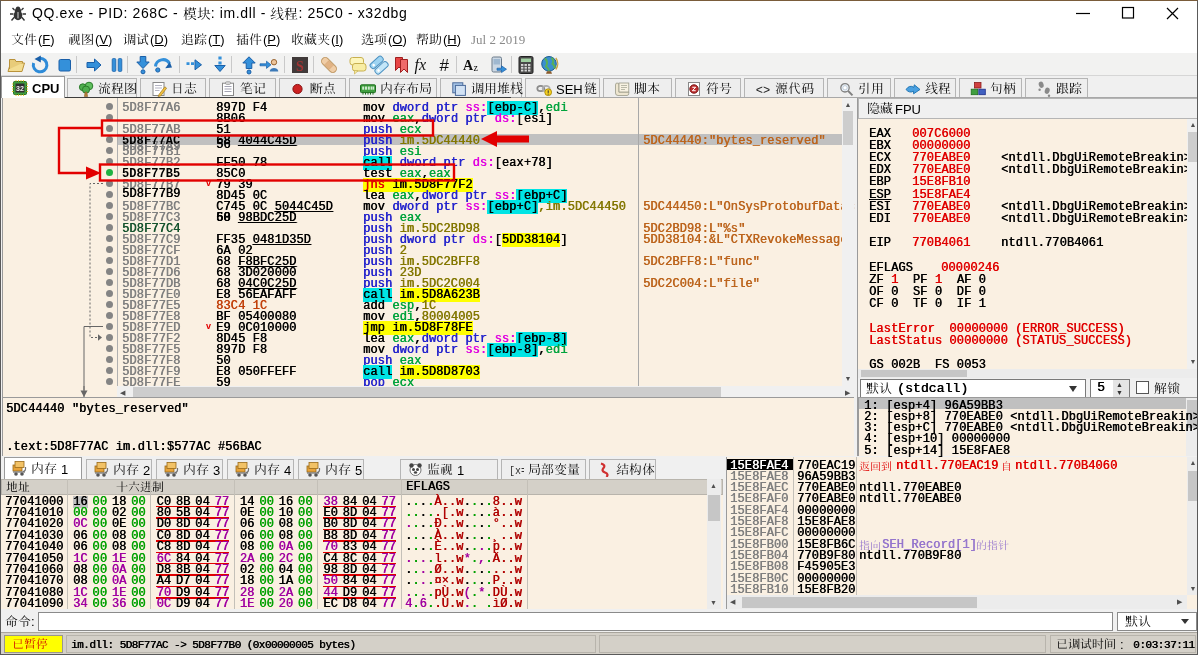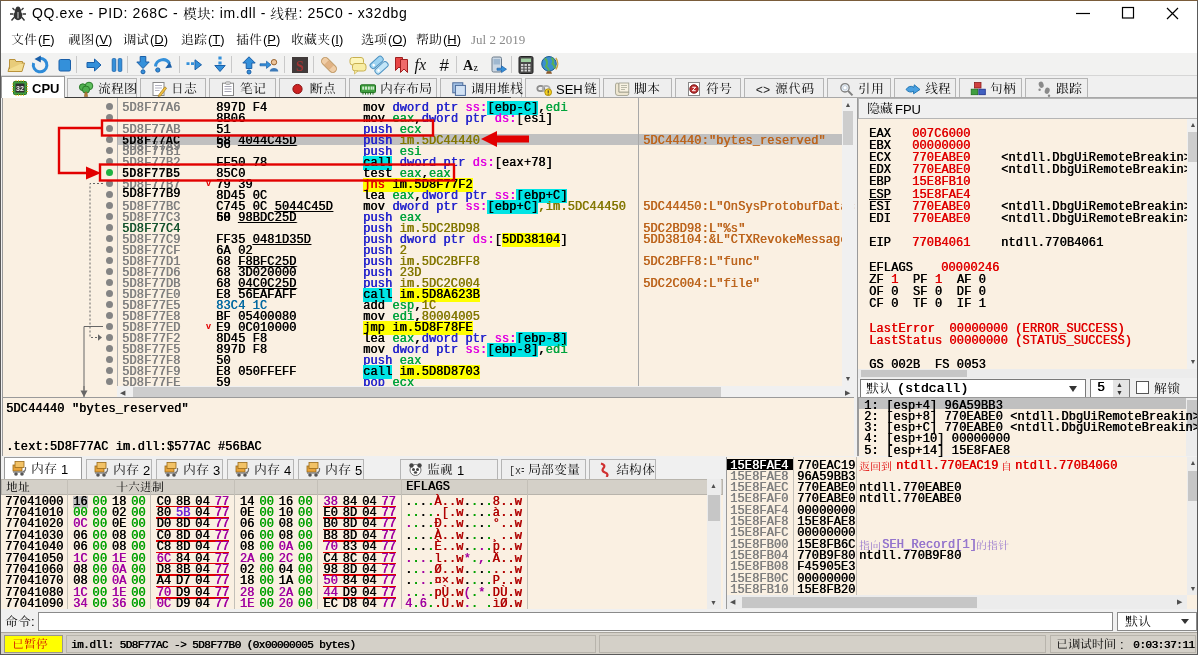--- a/index.html
+++ b/index.html
@@ -680,21 +680,21 @@
 <div class="m" style="left:121px;top:276.5px;color:#7f7f7f;">5D8F77DB</div>
 <div class="m" style="left:215px;top:276.5px;"><span style="color:#000;">68 </span><span style="color:#000;text-decoration:underline;">04C0C25D</span></div>
 <div class="m" style="left:362px;top:276.5px;"><span style="color:#2222cc;">push </span><span style="color:#837700;">im.5DC2C004</span></div>
 <div class="m" style="left:642px;top:276.5px;color:#bc641c;">5DC2C004:L"file"</div>
 <div style="position:absolute;left:105px;top:278.0px;width:7px;height:7px;border-radius:50%;background:#848484"></div>
 <div class="m" style="left:121px;top:287.5px;color:#7f7f7f;">5D8F77E0</div>
 <div class="m" style="left:215px;top:287.5px;"><span style="color:#000;">E8 56EAFAFF</span></div>
 <div class="m" style="left:362px;top:287.5px;"><span style="color:#000;background:#00e4e4;">call</span><span style="color:#000;"> </span><span style="color:#000;background:#ffff00;">im.5D8A623B</span></div>
 <div style="position:absolute;left:105px;top:289.0px;width:7px;height:7px;border-radius:50%;background:#848484"></div>
 <div class="m" style="left:121px;top:298.5px;color:#7f7f7f;">5D8F77E5</div>
-<div class="m" style="left:215px;top:298.5px;"><span style="color:#0369a1;">83C4 1C</span></div>
+<div class="m" style="left:215px;top:298.5px;"><span style="color:#c2410c;">83C4 1C</span></div>
 <div class="m" style="left:362px;top:298.5px;"><span style="color:#000;">add </span><span style="color:#00a33c;">esp</span><span style="color:#000;">,</span><span style="color:#837700;">1C</span></div>
 <div style="position:absolute;left:105px;top:300.0px;width:7px;height:7px;border-radius:50%;background:#848484"></div>
 <div class="m" style="left:121px;top:309.5px;color:#7f7f7f;">5D8F77E8</div>
 <div class="m" style="left:215px;top:309.5px;"><span style="color:#000;">BF 05400080</span></div>
 <div class="m" style="left:362px;top:309.5px;"><span style="color:#000;">mov </span><span style="color:#00a33c;">edi</span><span style="color:#000;">,</span><span style="color:#837700;">80004005</span></div>
 <div style="position:absolute;left:105px;top:311.0px;width:7px;height:7px;border-radius:50%;background:#848484"></div>
 <div class="m" style="left:121px;top:320.5px;color:#7f7f7f;">5D8F77ED</div>
 <div class="m" style="left:215px;top:320.5px;"><span style="color:#000;">E9 0C010000</span></div>
 <div class="m" style="left:362px;top:320.5px;"><span style="color:#000;background:#ffff00;">jmp </span><span style="color:#000;background:#ffff00;">im.5D8F78FE</span></div>
 <div style="position:absolute;left:205px;top:319.5px;color:#e20000;font:bold 9px 'Liberation Sans'">v</div>
@@ -988,21 +988,21 @@
 <div class="m" style="left:491.6px;top:494.5px;color:#b00000">8</div>
 <div class="m" style="left:498.9px;top:494.5px;color:#b00000">.</div>
 <div class="m" style="left:506.2px;top:494.5px;color:#b00000">.</div>
 <div class="m" style="left:513.5px;top:494.5px;color:#b00000">w</div>
 <div class="m" style="left:4px;top:505.9px;color:#000;">77041010</div>
 <div class="m" style="left:72.0px;top:505.9px;color:#00a000;">00</div>
 <div class="m" style="left:91.35px;top:505.9px;color:#00a000;">00</div>
 <div class="m" style="left:110.7px;top:505.9px;color:#000;">02</div>
 <div class="m" style="left:130.05px;top:505.9px;color:#00a000;">00</div>
 <div class="m" style="left:155.4px;top:505.9px;color:#000;">80</div>
-<div class="m" style="left:174.75px;top:505.9px;color:#6d28d9;">5B</div>
+<div class="m" style="left:174.75px;top:505.9px;color:#000000;">5B</div>
 <div class="m" style="left:194.10000000000002px;top:505.9px;color:#000;">04</div>
 <div class="m" style="left:213.45000000000002px;top:505.9px;color:#a000a0;">77</div>
 <div class="m" style="left:238.8px;top:505.9px;color:#000;">0E</div>
 <div class="m" style="left:258.15px;top:505.9px;color:#00a000;">00</div>
 <div class="m" style="left:277.5px;top:505.9px;color:#000;">10</div>
 <div class="m" style="left:296.85px;top:505.9px;color:#00a000;">00</div>
 <div class="m" style="left:322.20000000000005px;top:505.9px;color:#000;">E0</div>
 <div class="m" style="left:341.55px;top:505.9px;color:#000;">8D</div>
 <div class="m" style="left:360.90000000000003px;top:505.9px;color:#000;">04</div>
 <div class="m" style="left:380.25px;top:505.9px;color:#a000a0;">77</div>

